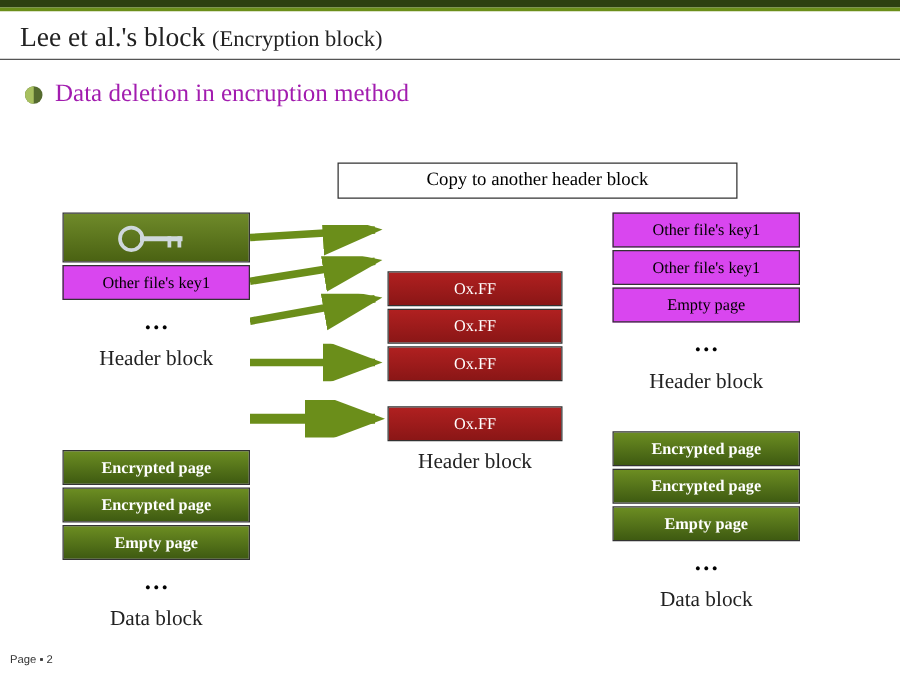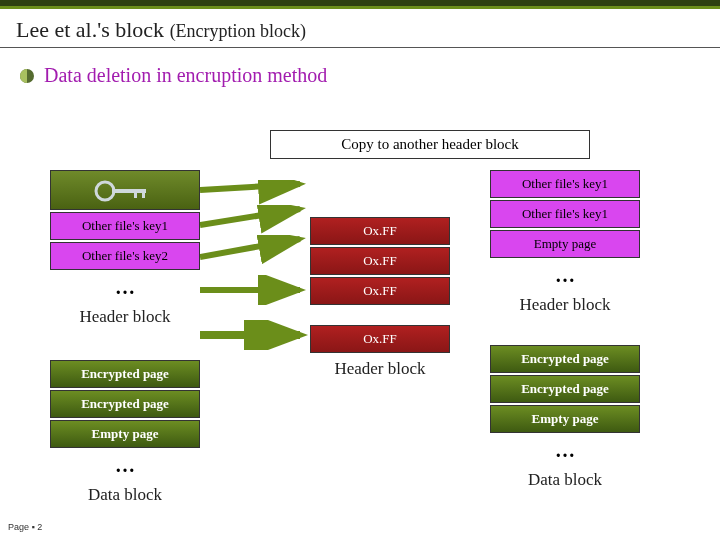--- a/index.html
+++ b/index.html
@@ -159,21 +159,20 @@
 <div class="col col1">
   <div class="cell key-icon">
     <svg class="key-svg" viewBox="0 0 70 30">
       <circle cx="15" cy="15" r="9" fill="none" stroke="#cfd8dc" stroke-width="3"></circle>
       <rect x="22" y="13" width="34" height="4" fill="#cfd8dc"></rect>
       <rect x="44" y="13" width="3" height="9" fill="#cfd8dc"></rect>
       <rect x="52" y="13" width="3" height="9" fill="#cfd8dc"></rect>
     </svg>
   </div>
   <div class="cell white">Other file's key1</div>
-  <div class="cell white">Other file's key2</div>
   <div class="dots">…</div>
   <div class="label">Header block</div>
 </div>
 
 <div class="col col1b">
   <div class="cell green">Encrypted page</div>
   <div class="cell green">Encrypted page</div>
   <div class="cell green">Empty page</div>
   <div class="dots">…</div>
   <div class="label">Data block</div>

